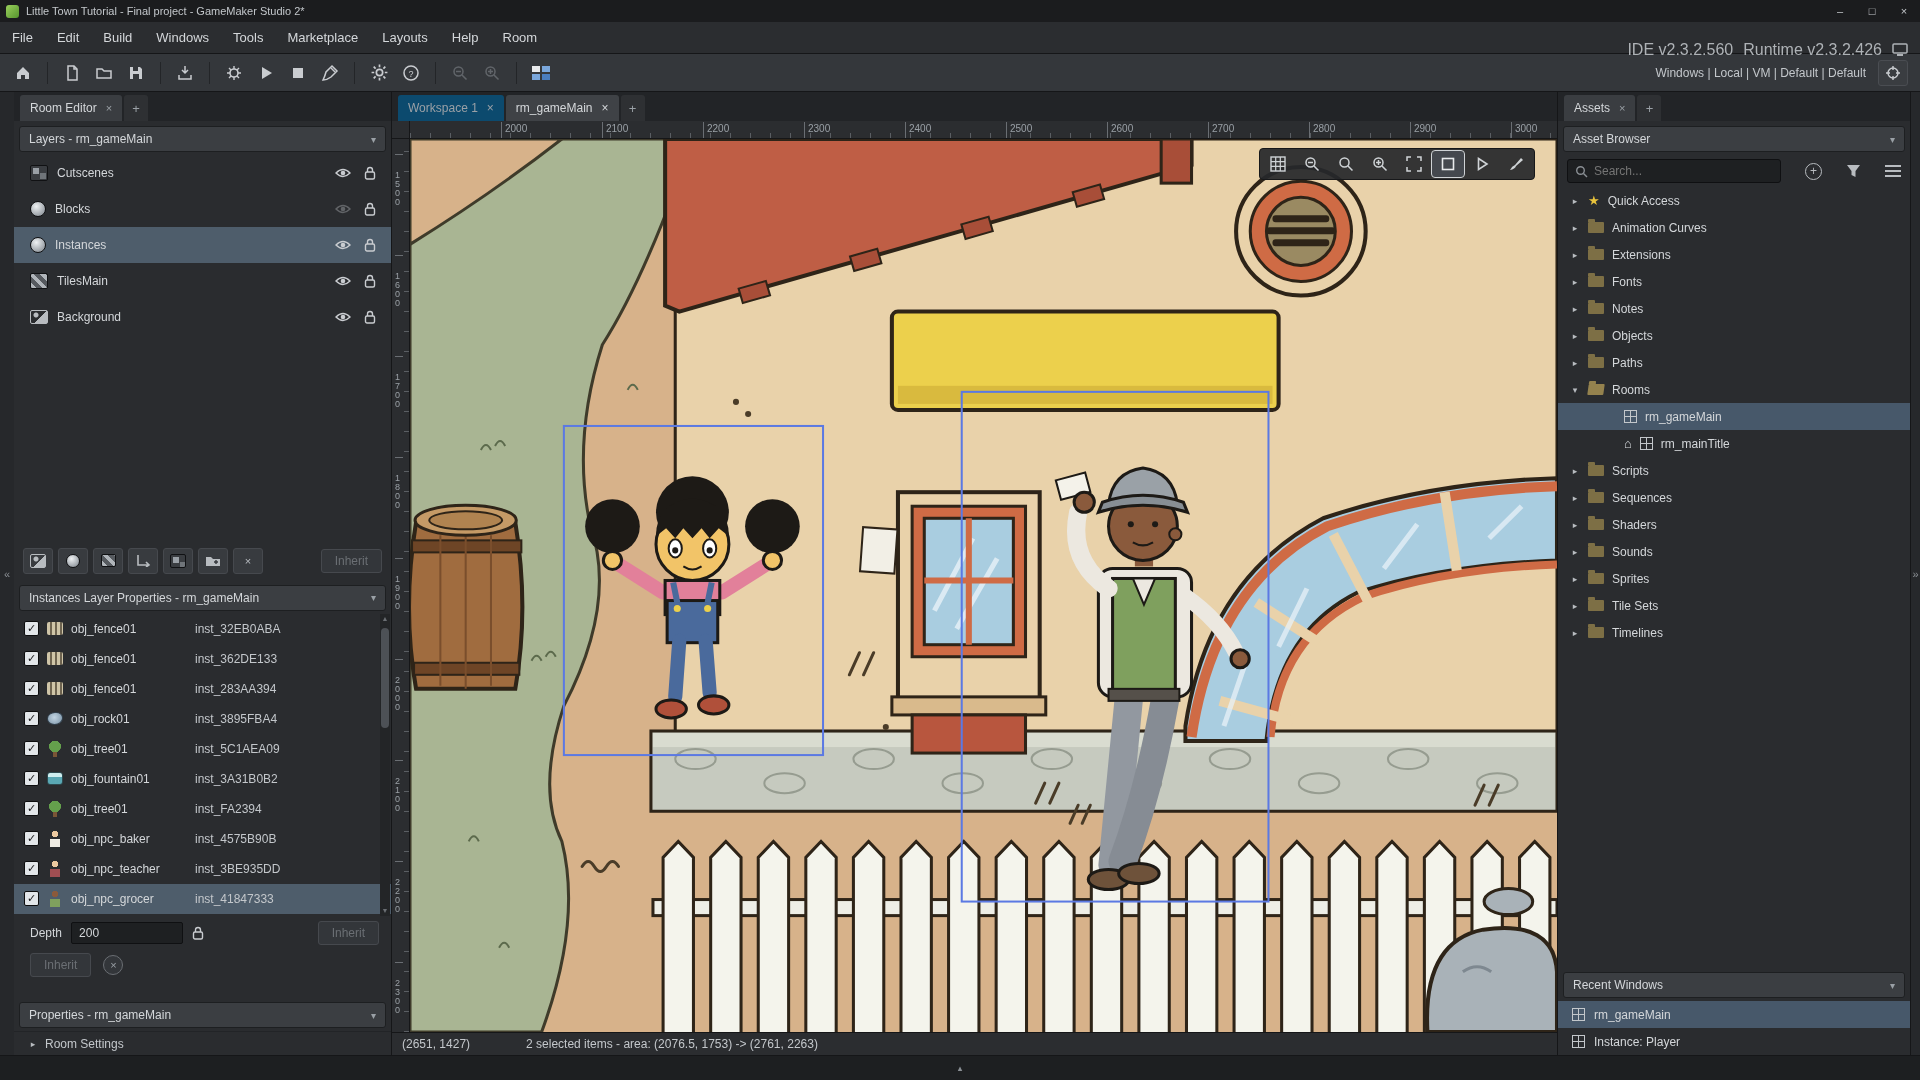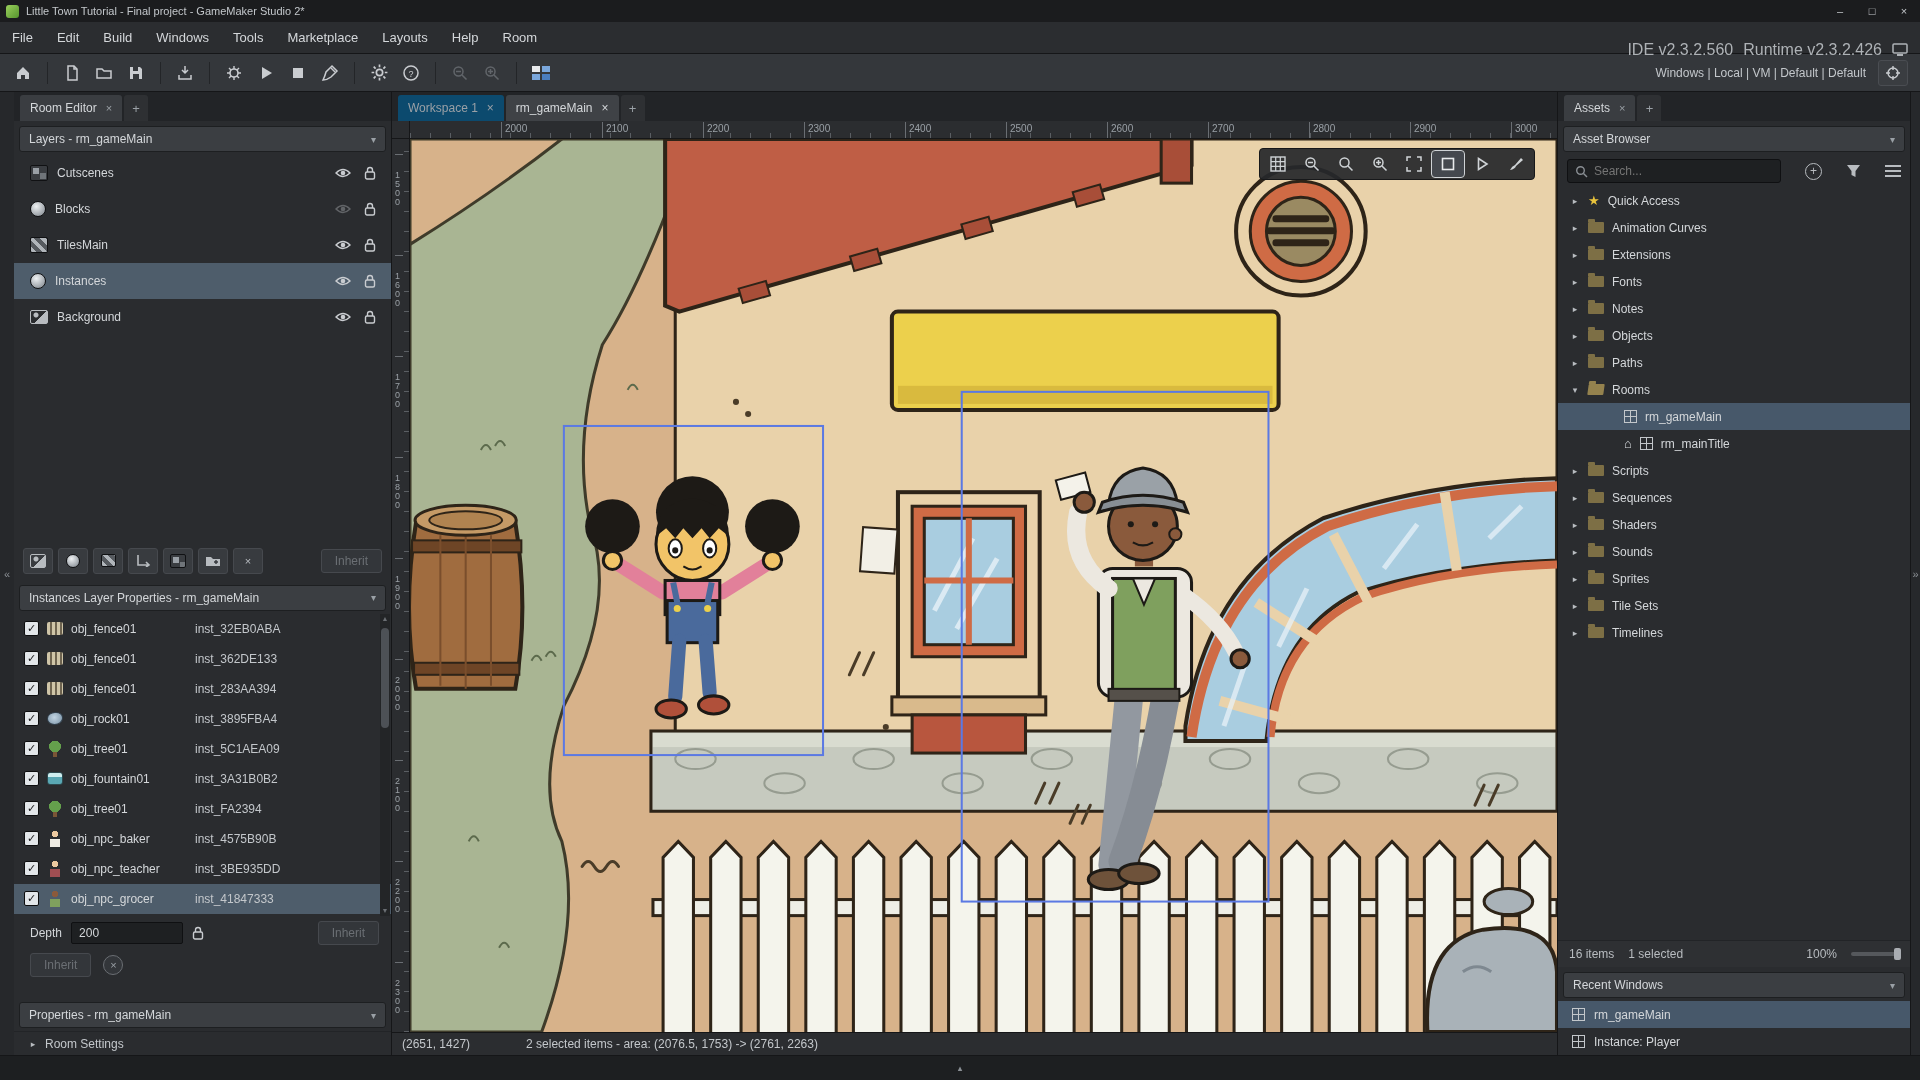--- a/index.html
+++ b/index.html
@@ -315,40 +315,40 @@
           </svg>
         </span>
         <span class="eyew">
           <svg class="mi" width="12" height="14" viewBox="0 0 12 14">
             <rect x="1.5" y="6" width="9" height="7" rx="1.5" fill="none" stroke="#c9ccd0" stroke-width="1.4"></rect>
             <path d="M3.5,6 V4 a2.5,2.5 0 0 1 5,0 V6" fill="none" stroke="#c9ccd0" stroke-width="1.4"></path>
           </svg>
         </span>
       </div>
 
-      <div class="layer-row">
-        <span class="layer-ic" data-icon="tiles"></span>
-        <span class="nm">TilesMain</span>
+      <div class="layer-row sel">
+        <span class="layer-ic" data-icon="instance"></span>
+        <span class="nm">Instances</span>
         <span class="eyew">
           <svg class="mi" width="16" height="12" viewBox="0 0 16 12">
             <path d="M1,6 Q8,-1 15,6 Q8,13 1,6 Z" fill="none" stroke="#c9ccd0" stroke-width="1.4"></path>
             <circle cx="8" cy="6" r="2.3" fill="#c9ccd0"></circle>
           </svg>
         </span>
         <span class="eyew">
           <svg class="mi" width="12" height="14" viewBox="0 0 12 14">
             <rect x="1.5" y="6" width="9" height="7" rx="1.5" fill="none" stroke="#c9ccd0" stroke-width="1.4"></rect>
             <path d="M3.5,6 V4 a2.5,2.5 0 0 1 5,0 V6" fill="none" stroke="#c9ccd0" stroke-width="1.4"></path>
           </svg>
         </span>
       </div>
 
-      <div class="layer-row sel">
-        <span class="layer-ic" data-icon="instance"></span>
-        <span class="nm">Instances</span>
+      <div class="layer-row">
+        <span class="layer-ic" data-icon="tiles"></span>
+        <span class="nm">TilesMain</span>
         <span class="eyew">
           <svg class="mi" width="16" height="12" viewBox="0 0 16 12">
             <path d="M1,6 Q8,-1 15,6 Q8,13 1,6 Z" fill="none" stroke="#c9ccd0" stroke-width="1.4"></path>
             <circle cx="8" cy="6" r="2.3" fill="#c9ccd0"></circle>
           </svg>
         </span>
         <span class="eyew">
           <svg class="mi" width="12" height="14" viewBox="0 0 12 14">
             <rect x="1.5" y="6" width="9" height="7" rx="1.5" fill="none" stroke="#c9ccd0" stroke-width="1.4"></rect>
             <path d="M3.5,6 V4 a2.5,2.5 0 0 1 5,0 V6" fill="none" stroke="#c9ccd0" stroke-width="1.4"></path>
@@ -942,29 +942,20 @@
 
         <div class="tree-row" data-icon="folder">
           <span class="expander">▸</span>
 
           <span class="ic-folder"></span>
 
           <span>Timelines</span>
         </div>
 
     </div>
-    <div class="assets-footer">
-      <span>16 items</span>
-      <span>1 selected</span>
-      <span class="af-sp"></span>
-      <span>100%</span>
-      <span class="slider">
-          <span class="knob"></span>
-        </span>
-    </div>
     <div class="dd">
       <span>Recent Windows</span>
       <span class="chev">▾</span>
     </div>
     <div class="recent-list">
 
         <div class="recent-row sel">
           <span class="ic-room"></span>
           <span>rm_gameMain</span>
         </div>

